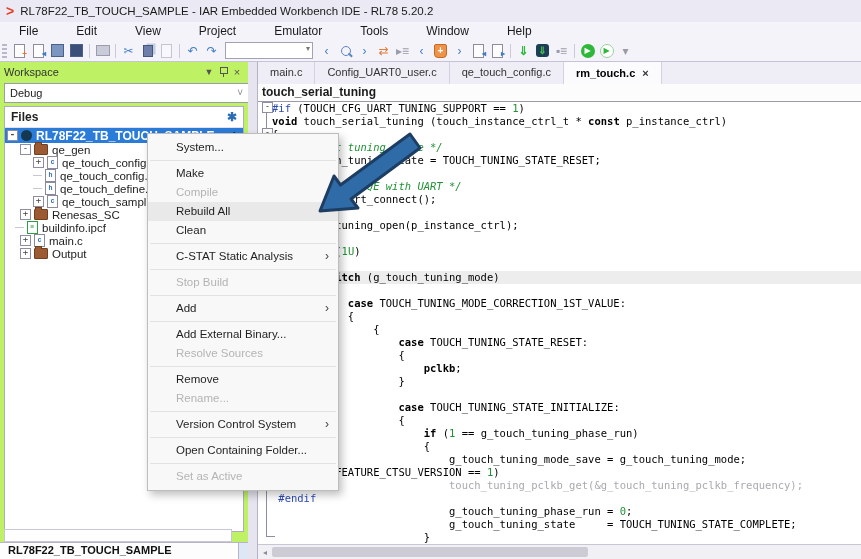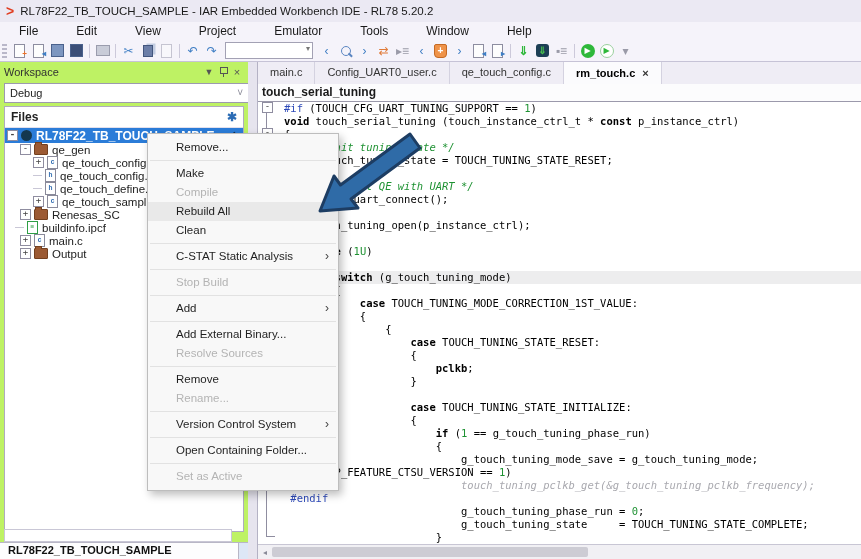--- a/index.html
+++ b/index.html
@@ -89,27 +89,27 @@
   .editor{position:absolute;left:258px;top:62px;right:0;bottom:0;background:#fff;}
   .tabbar{position:absolute;left:0;top:0;right:0;height:22px;background:#efedf5;
     border-bottom:1px solid #c2bfd0;display:flex;font-size:11px;color:#333;}
   .etab{padding:0 12px;line-height:21px;border-right:1px solid #d4d2e0;white-space:nowrap;}
   .etab.active{background:#fbfbfd;font-weight:bold;color:#000;display:flex;align-items:center;gap:7px;}
   .etab .close{font-size:11px;color:#333;font-weight:bold;}
   .crumb{position:absolute;left:0;top:22px;right:0;height:17px;background:#fcfcfd;
     border-bottom:1px solid #9b99ab;font-size:12px;font-weight:bold;line-height:16px;padding-left:4px;}
   .code{position:absolute;left:0;top:40px;right:0;bottom:14px;overflow:hidden;
     font-family:"DejaVu Sans Mono",monospace;font-size:10.5px;line-height:13px;color:#000;}
-  .cline{height:13px;white-space:pre;padding-left:14px;margin-left:12px;}
+  .cline{height:13px;white-space:pre;padding-left:14px;}
   .cline.hl{background:#ededee;}
   .k{font-weight:bold;color:#000;}
   .p{color:#2d49b8;}
   .n{color:#1f9233;}
   .c{color:#1f9233;font-style:italic;}
-  .g{color:#a9a9af;font-style:italic;}
+  .g{color:#a9a9af;}
   .fold-box{position:absolute;width:9px;height:9px;border:1px solid #8f8da0;background:#fff;
     font-size:9px;line-height:7px;text-align:center;color:#444;font-family:"DejaVu Sans Mono",monospace;z-index:2;}
   .fold-line{position:absolute;width:1px;background:#8f8da0;z-index:1;}
   .fold-tick{position:absolute;height:1px;background:#8f8da0;z-index:1;}
   .hscroll{position:absolute;left:0;bottom:0;right:0;height:14px;background:#f1f0f4;
     border-top:1px solid #c8c6d4;display:flex;align-items:center;}
   .hs-arrow{width:14px;text-align:center;color:#8a8a98;font-size:8px;}
   .hs-thumb{height:10px;width:316px;background:#cdccd4;border-radius:2px;}
   
   .ctxmenu{position:absolute;left:147px;top:133px;width:190px;background:#f8f8f8;
@@ -341,21 +341,21 @@
   <div class="fold-line" style="left:8px;top:76px;height:399px;"></div>
   <div class="fold-tick" style="left:8px;top:474px;width:9px;"></div>
 
   <div class="hscroll">
     <span class="hs-arrow">◂</span>
     <span class="hs-thumb"></span>
   </div>
 </div>
 
 <div class="ctxmenu">
-    <div class="cmi">Remove...</div>
+    <div class="cmi">System...</div>
     <div class="cmsep"></div>
     <div class="cmi">Make</div>
     <div class="cmi disabled">Compile</div>
     <div class="cmi hilite">Rebuild All</div>
     <div class="cmi">Clean</div>
     <div class="cmsep"></div>
     <div class="cmi">C-STAT Static Analysis<span class="sub">›</span></div>
     <div class="cmsep"></div>
     <div class="cmi disabled">Stop Build</div>
     <div class="cmsep"></div>

